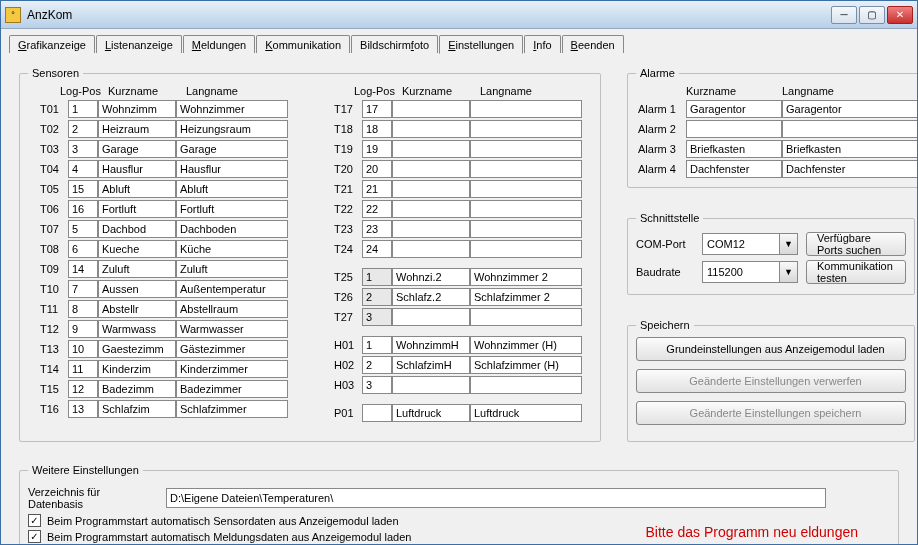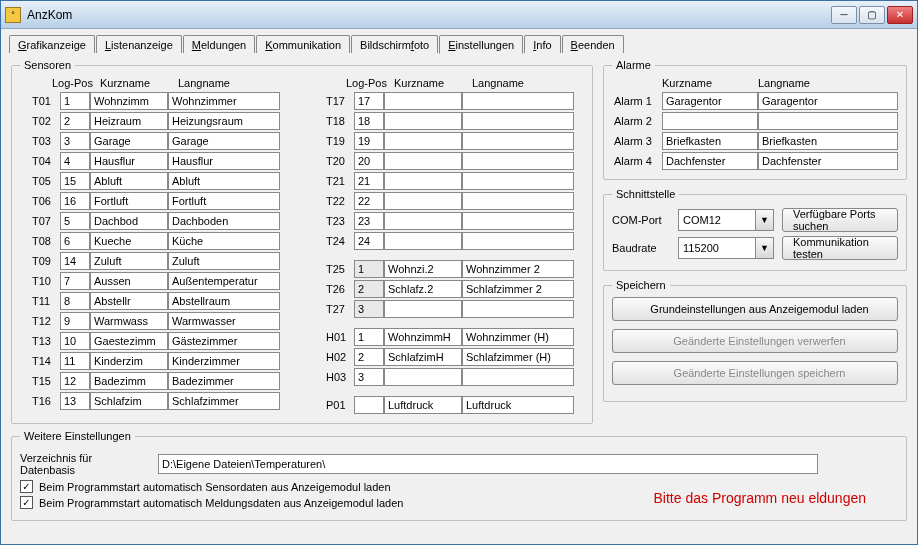--- a/index.html
+++ b/index.html
@@ -80,21 +80,21 @@
     display:flex;
     flex-direction:column;
     gap:6px;
     overflow:hidden;
   }
   .top-row { display:flex; gap:10px; }
   fieldset {
     border: 1px solid #bfbfbf;
     border-radius: 2px;
     padding: 6px 8px 8px 8px;
-    margin:0;
+    margin:8px;
   }
   legend { padding: 0 4px; }
   .sensoren-box { flex:1; }
   .sensor-cols { display:flex; gap:24px; }
   .sensor-col { }
   .sensor-headers {
     display:flex;
     margin-bottom: 2px;
     padding-left: 32px;
   }

